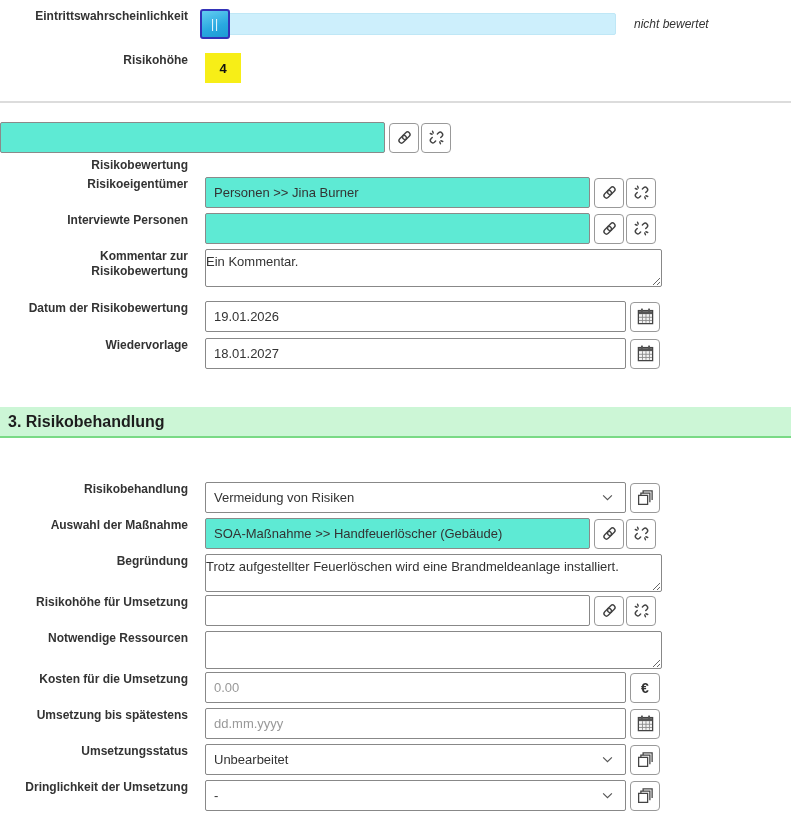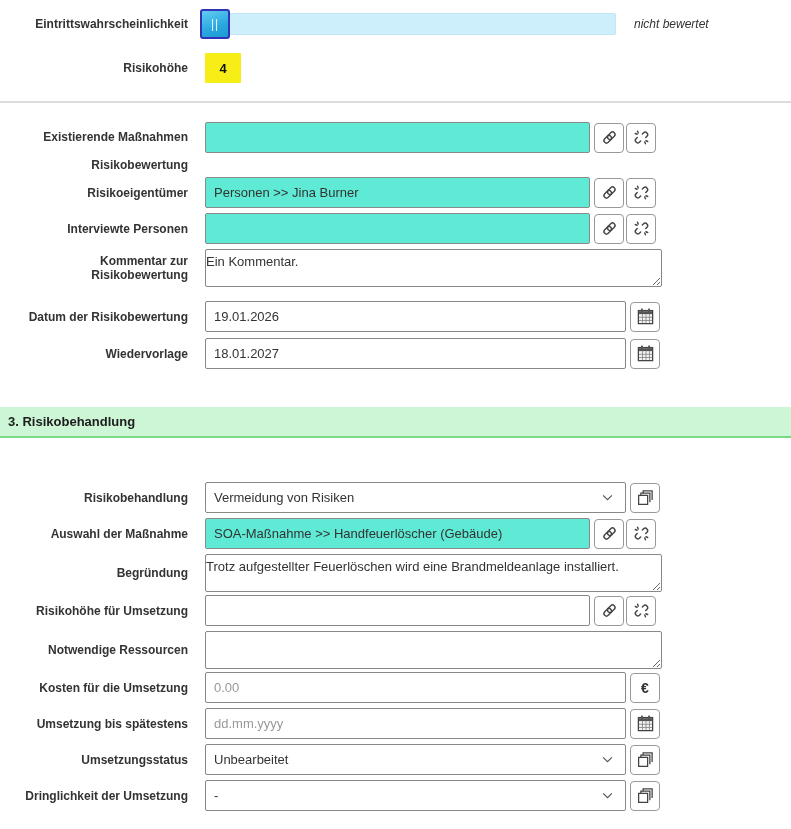--- a/index.html
+++ b/index.html
@@ -2,21 +2,21 @@
 <html><head>
 <meta charset="utf-8">
 <style>
   * { box-sizing: border-box; }
   html,body { margin:0; padding:0; background:#fff; }
   body {
     width:791px; height:829px; overflow:hidden;
     font-family:"Liberation Sans", sans-serif; color:#333;
   }
   .form { padding-top:9px; }
-  .row { display:flex; align-items:center; margin-bottom:5px; }
+  .row { display:flex; align-items:flex-start; margin-bottom:5px; }
   .lbl {
     flex:0 0 205px; width:205px; text-align:right; padding-right:17px;
     font-size:12px; font-weight:bold; color:#333; line-height:1.2;
   }
   .ctrls { display:flex; align-items:center; }
   input.txt {
     height:31px; border:1px solid #888; border-radius:2px;
     padding:0 8px; font-size:13px; color:#333;
     font-family:"Liberation Sans", sans-serif; background:#fff;
   }
@@ -38,21 +38,21 @@
   .btn.euro { font-size:14px; font-weight:bold; color:#333; }
   .fakeselect {
     width:421px; height:31px; border:1px solid #888; border-radius:2px;
     background:#fff; display:flex; align-items:center; justify-content:space-between;
     padding:0 10px 0 8px; font-size:13px; color:#333; cursor:pointer;
   }
   .divider { height:2px; background:#dcdcdc; margin:0 0 19px 0; }
   .section-header {
     margin-top:38px; height:31px; background:#ccf6d6;
     border-bottom:2px solid #79da85; display:flex; align-items:center;
-    padding-left:8px; font-size:13px; font-weight:bold; color:#1d1d1d;
+    padding-left:8px; font-size:16px; font-weight:bold; color:#1d1d1d;
   }
   
   .row-slider { margin-bottom:14px; }
   .slider-wrap { position:relative; width:411px; height:30px; }
   .slider-track {
     position:absolute; left:0; right:0; top:4px; bottom:4px;
     background:#cdeffc; border:1px solid #bfe7f6; border-radius:2px;
   }
   .slider-handle {
     position:absolute; left:-5px; top:0; width:30px; height:30px;
@@ -132,21 +132,20 @@
   <div class="row row-risk">
     <div class="lbl">Risikohöhe</div>
     <div class="ctrls">
       <div class="risk-badge">4</div>
     </div>
   </div>
 
   <div class="divider"></div>
 
   <div class="row">
-    <div class="lbl">Existierende Maßnahmen</div>
     <div class="ctrls">
       <input class="txt ro w-std" readonly="" value="" style="">
       <button class="btn">
           <span>
             <svg width="17" height="17" viewBox="0 0 24 24">
               <use href="#i-link"></use>
             </svg>
           </span>
         </button>
       <button class="btn">

